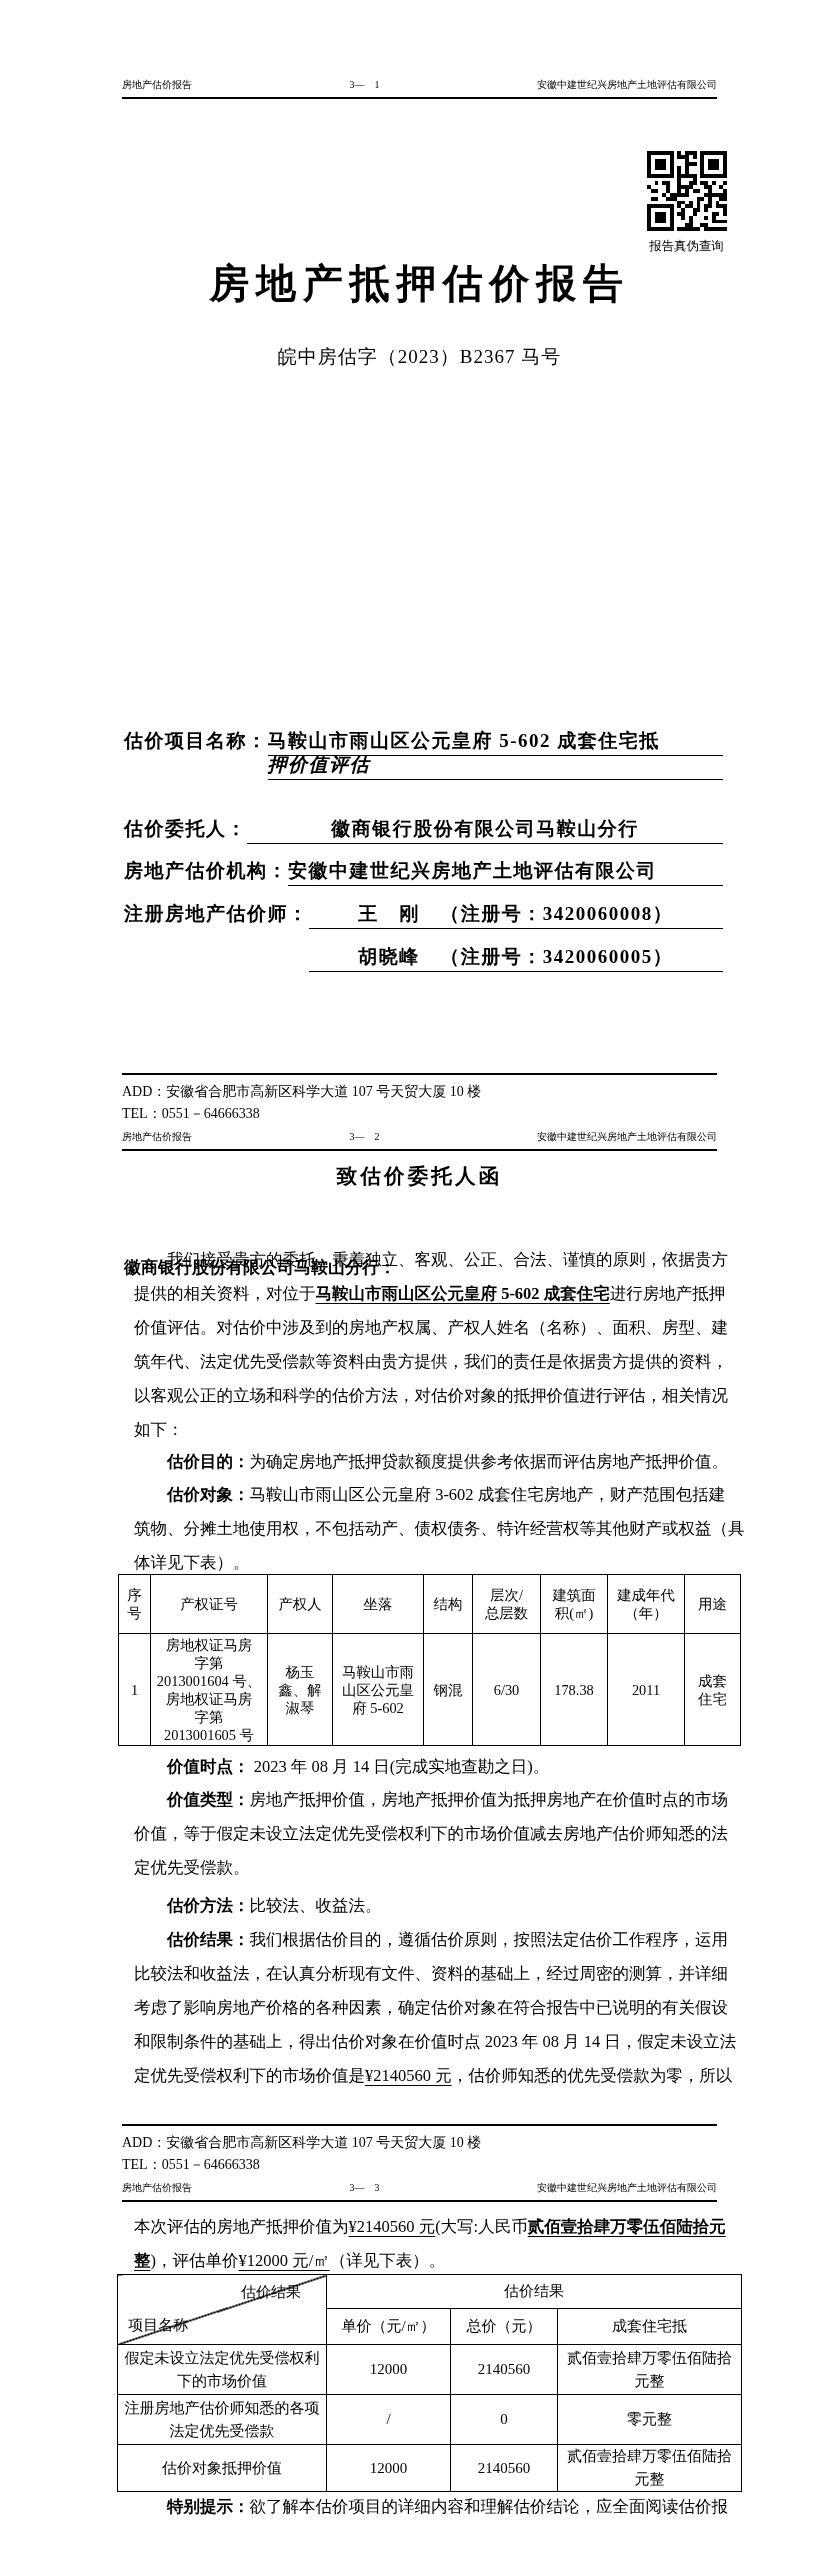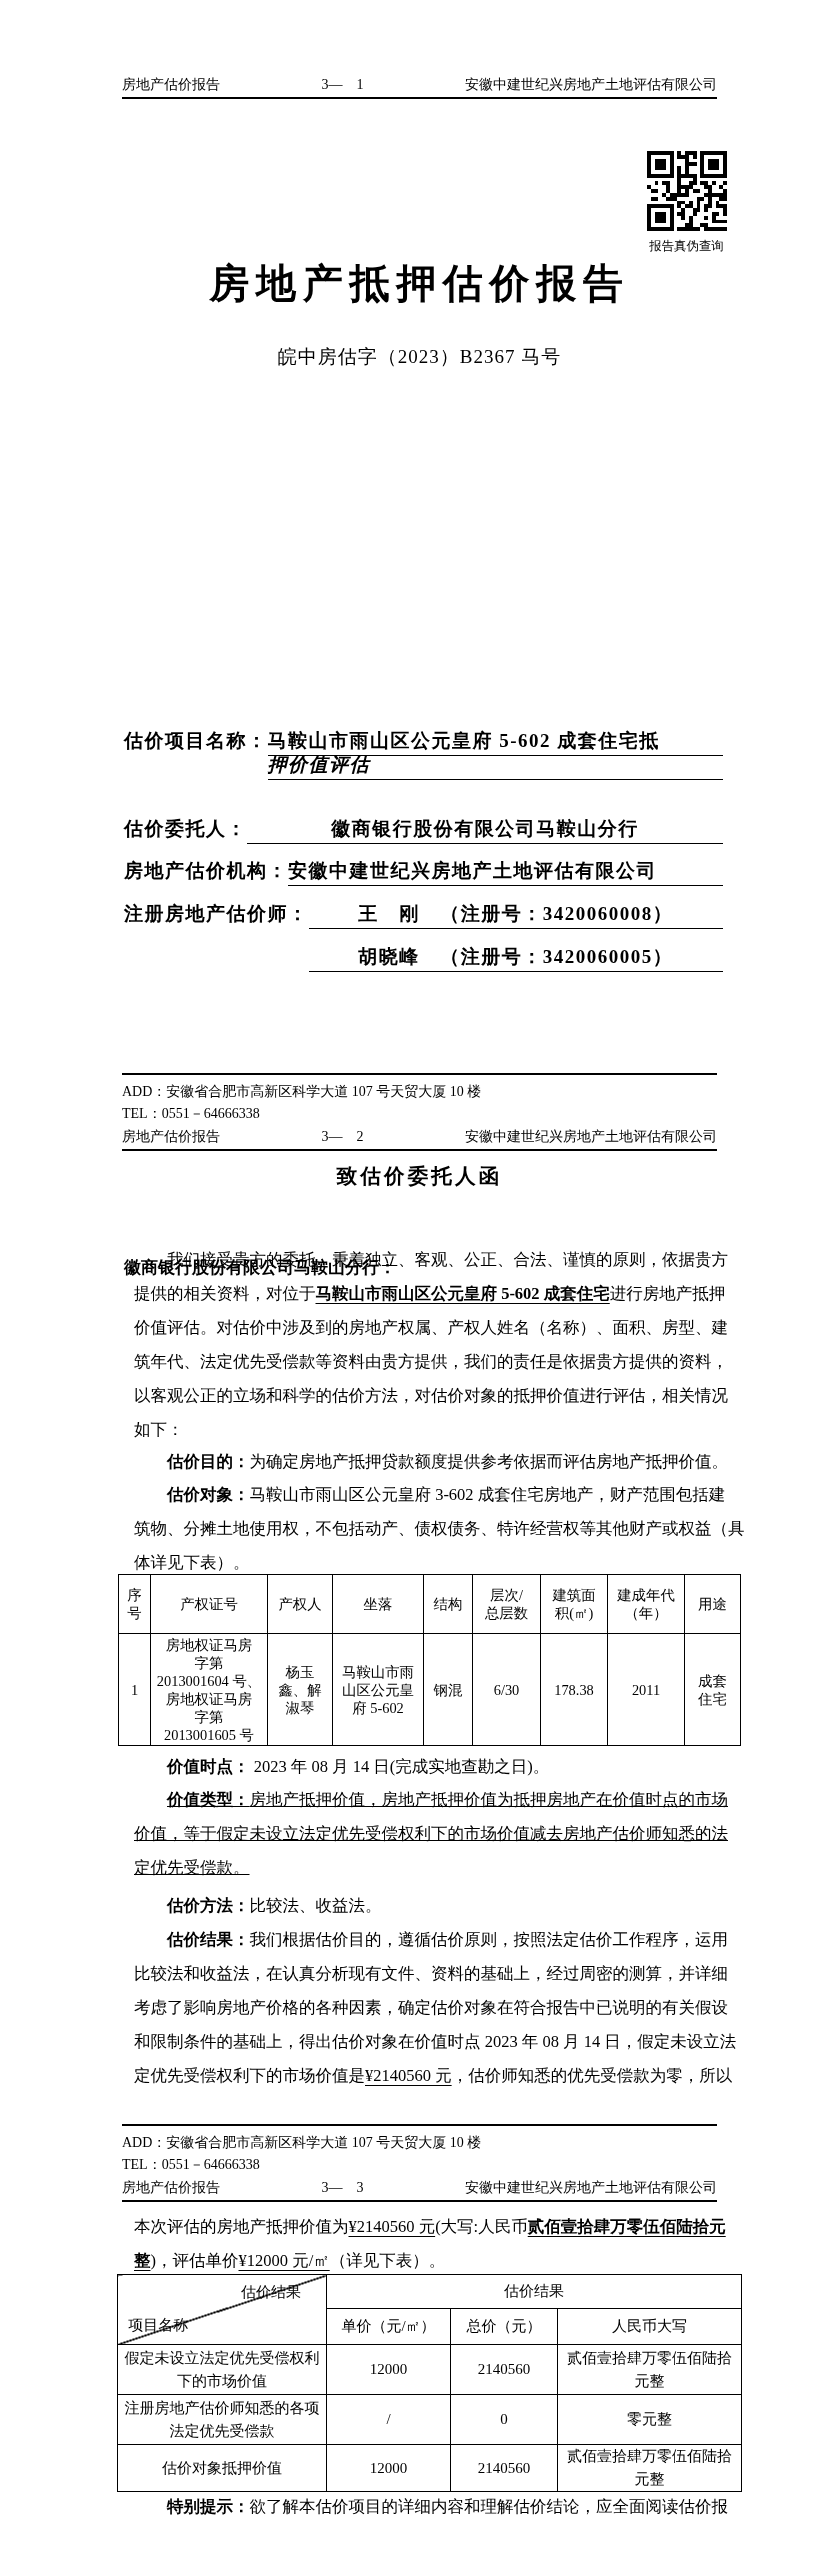--- a/index.html
+++ b/index.html
@@ -9,21 +9,21 @@
     margin:0 auto;
     background:#ffffff;
     color:#000;
     font-family:"Liberation Serif","DejaVu Serif",serif;
     overflow:hidden;
   }
   
   .pghdr{
     position:absolute;left:122px;width:595px;
     display:flex;justify-content:space-between;align-items:flex-end;
-    font-size:14px;line-height:15.5px;
+    font-size:10px;line-height:15.5px;
     border-bottom:2.6px solid #000;padding-bottom:4.1px;
     white-space:nowrap;
   }
   .pgftr{
     position:absolute;left:122px;width:595px;
     border-top:2.6px solid #000;padding-top:6.2px;
     font-size:14px;line-height:21.6px;white-space:nowrap;
   }
   
   .qrbox{position:absolute;left:647px;top:151px;width:80px;height:80px;}
@@ -345,21 +345,21 @@
 住宅</td>
       </tr>
     </tbody>
       </table>
   </div>
 
   <div class="para" style="top:1750px;">
     <div class="ln ind"><span class="b">价值时点：</span><span> 2023 年 08 月 14 日(完成实地查勘之日)。</span></div>
   </div>
 
-  <div class="para" style="top:1783px;text-decoration:underline;">
+  <div class="para" style="top:1783px;">
     <div class="ln ind"><span class="b">价值类型：</span><span>房地产抵押价值，房地产抵押价值为抵押房地产在价值时点的市场</span></div>
     <div class="ln">价值，等于假定未设立法定优先受偿权利下的市场价值减去房地产估价师知悉的法</div>
     <div class="ln">定优先受偿款。</div>
   </div>
 
   <div class="para" style="top:1889px;">
     <div class="ln ind"><span class="b">估价方法：</span><span>比较法、收益法。</span></div>
   </div>
 
   <div class="para" style="top:1923px;">
@@ -398,21 +398,21 @@
           <tr>
         <td class="corner" rowspan="2" style="height:64px;">
           <span class="tr">估价结果</span>
           <span class="bl">项目名称</span>
         </td>
         <td colspan="3" style="height:31px;">估价结果</td>
       </tr>
       <tr>
         <td style="height:33px;">单价（元/㎡）</td>
         <td>总价（元）</td>
-        <td>人民币大写</td>
+        <td>成套住宅抵</td>
       </tr>
       <tr style="height:50px;">
         <td>假定未设立法定优先受偿权利
 下的市场价值</td>
         <td>12000</td>
         <td>2140560</td>
         <td>贰佰壹拾肆万零伍佰陆拾
 元整</td>
       </tr>
       <tr style="height:50px;">

